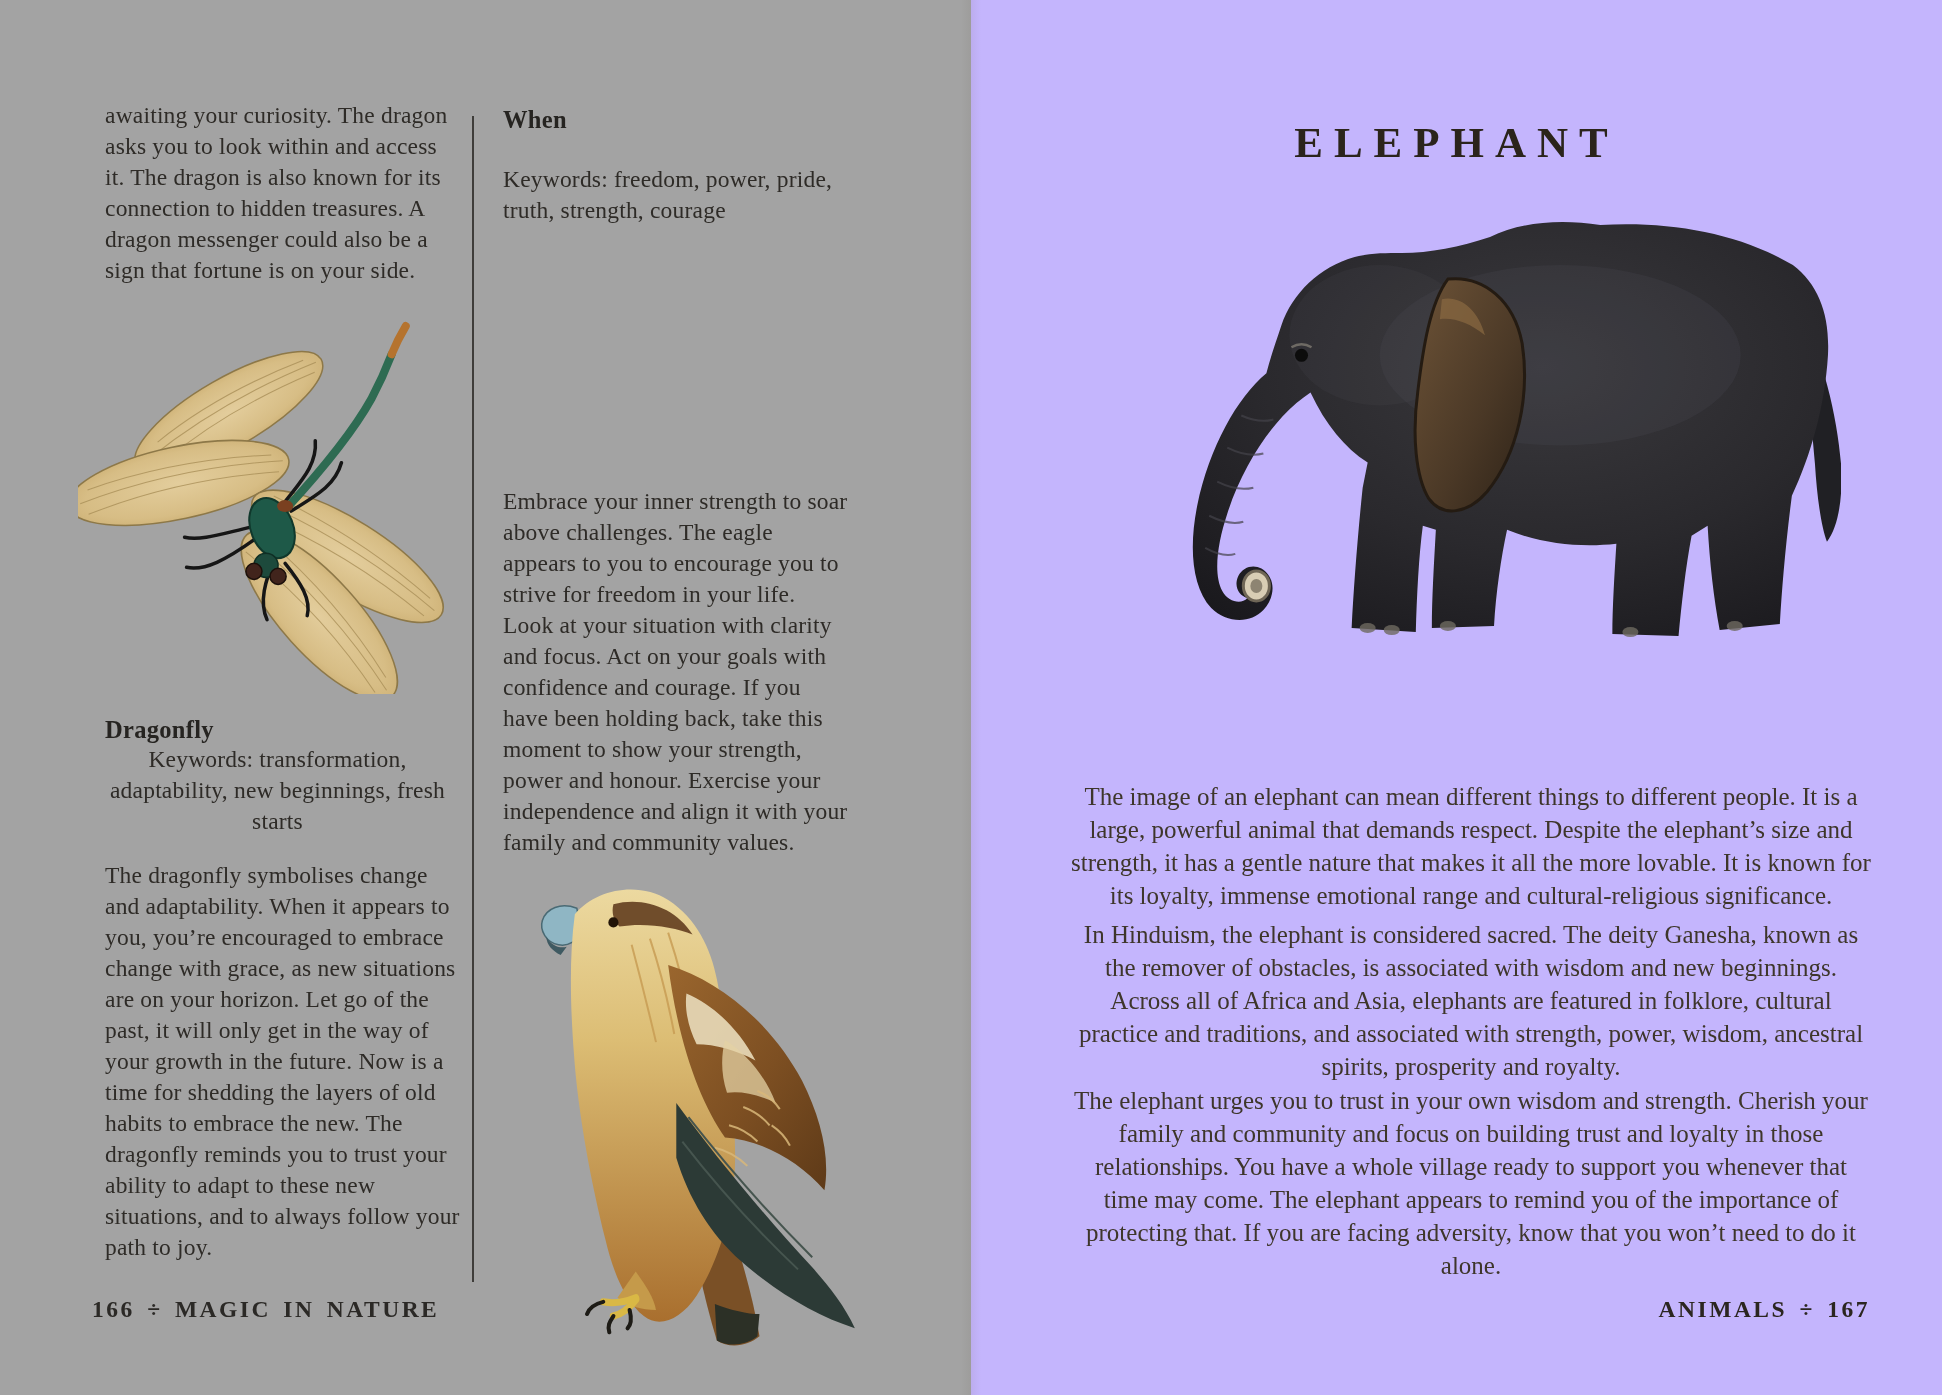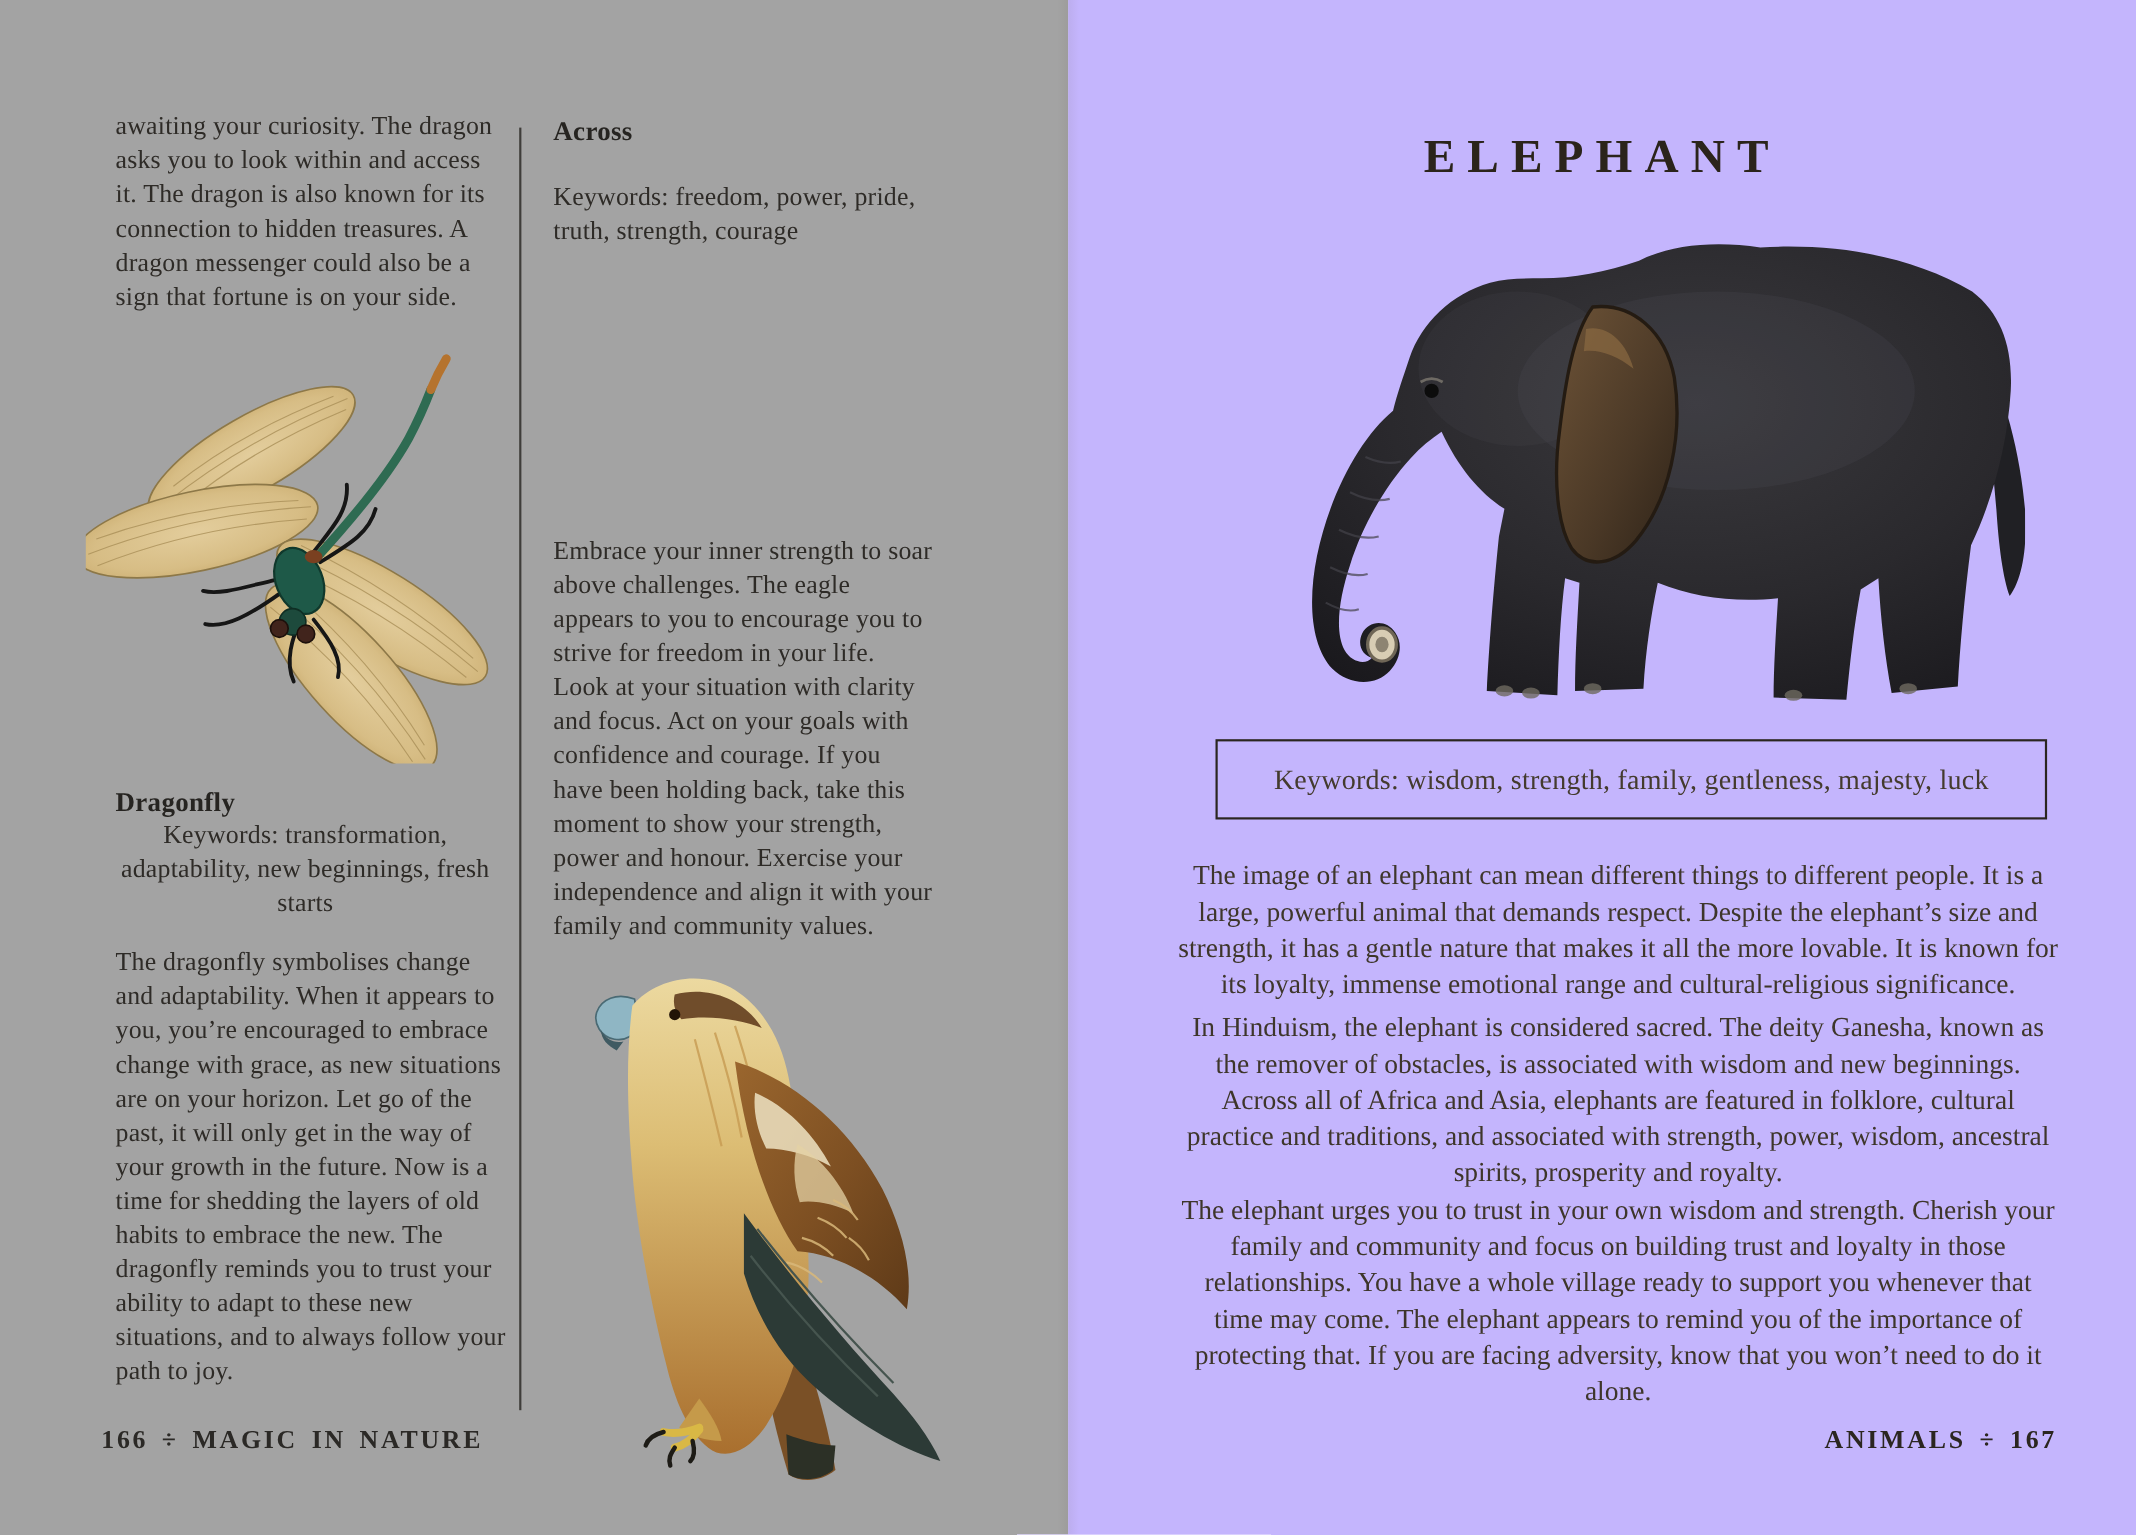--- a/index.html
+++ b/index.html
@@ -125,21 +125,21 @@
       <circle cx="175" cy="258" r="8" fill="#41241c" stroke="#1c100b" stroke-width="1.5"></circle>
       <circle cx="199" cy="263" r="8" fill="#41241c" stroke="#1c100b" stroke-width="1.5"></circle>
     </svg>
 
     <h3 class="animal-heading h-dragonfly">Dragonfly</h3>
 
     <p class="body-text kw-dragonfly">Keywords: transformation, adaptability, new beginnings, fresh starts</p>
 
     <p class="body-text par-dragonfly">The dragonfly symbolises change and adaptability. When it appears to you, you’re encouraged to embrace change with grace, as new situations are on your horizon. Let go of the past, it will only get in the way of your growth in the future. Now is a time for shedding the layers of old habits to embrace the new. The dragonfly reminds you to trust your ability to adapt to these new situations, and to always follow your path to joy.</p>
 
-    <h3 class="animal-heading h-eagle">Across</h3>
+    <h3 class="animal-heading h-eagle">When</h3>
 
     <p class="body-text kw-eagle">Keywords: freedom, power, pride, truth, strength, courage</p>
 
 
     <p class="body-text par-eagle2">Embrace your inner strength to soar above challenges. The eagle appears to you to encourage you to strive for freedom in your life. Look at your situation with clarity and focus. Act on your goals with confidence and courage. If you have been holding back, take this moment to show your strength, power and honour. Exercise your independence and align it with your family and community values.</p>
 
     <svg class="eagle-art" viewBox="0 0 345 495" xmlns="http://www.w3.org/2000/svg" aria-hidden="true">
       <defs>
         <linearGradient id="egHead" x1="0" y1="0" x2="0" y2="1">
           <stop offset="0%" stop-color="#ecd9a0"></stop>
@@ -291,23 +291,20 @@
 
       <g fill="#6e6a60" opacity="0.8">
         <ellipse cx="238" cy="432" rx="8" ry="5"></ellipse>
         <ellipse cx="262" cy="434" rx="8" ry="5"></ellipse>
         <ellipse cx="318" cy="430" rx="8" ry="5"></ellipse>
         <ellipse cx="500" cy="436" rx="8" ry="5"></ellipse>
         <ellipse cx="604" cy="430" rx="8" ry="5"></ellipse>
       </g>
     </svg>
 
-    <div class="kw-box">
-      <p>Keywords: wisdom, strength, family, gentleness, majesty, luck</p>
-    </div>
 
     <p class="right-par rp1">The image of an elephant can mean different things to different people. It is a large, powerful animal that demands respect. Despite the elephant’s size and strength, it has a gentle nature that makes it all the more lovable. It is known for its loyalty, immense emotional range and cultural-religious significance.</p>
 
     <p class="right-par rp2">In Hinduism, the elephant is considered sacred. The deity Ganesha, known as the remover of obstacles, is associated with wisdom and new beginnings. Across all of Africa and Asia, elephants are featured in folklore, cultural practice and traditions, and associated with strength, power, wisdom, ancestral spirits, prosperity and royalty.</p>
 
     <p class="right-par rp3">The elephant urges you to trust in your own wisdom and strength. Cherish your family and community and focus on building trust and loyalty in those relationships. You have a whole village ready to support you whenever that time may come. The elephant appears to remind you of the importance of protecting that. If you are facing adversity, know that you won’t need to do it alone.</p>
 
     <div class="footer-right">ANIMALS  ÷  167</div>
   </section>
 

